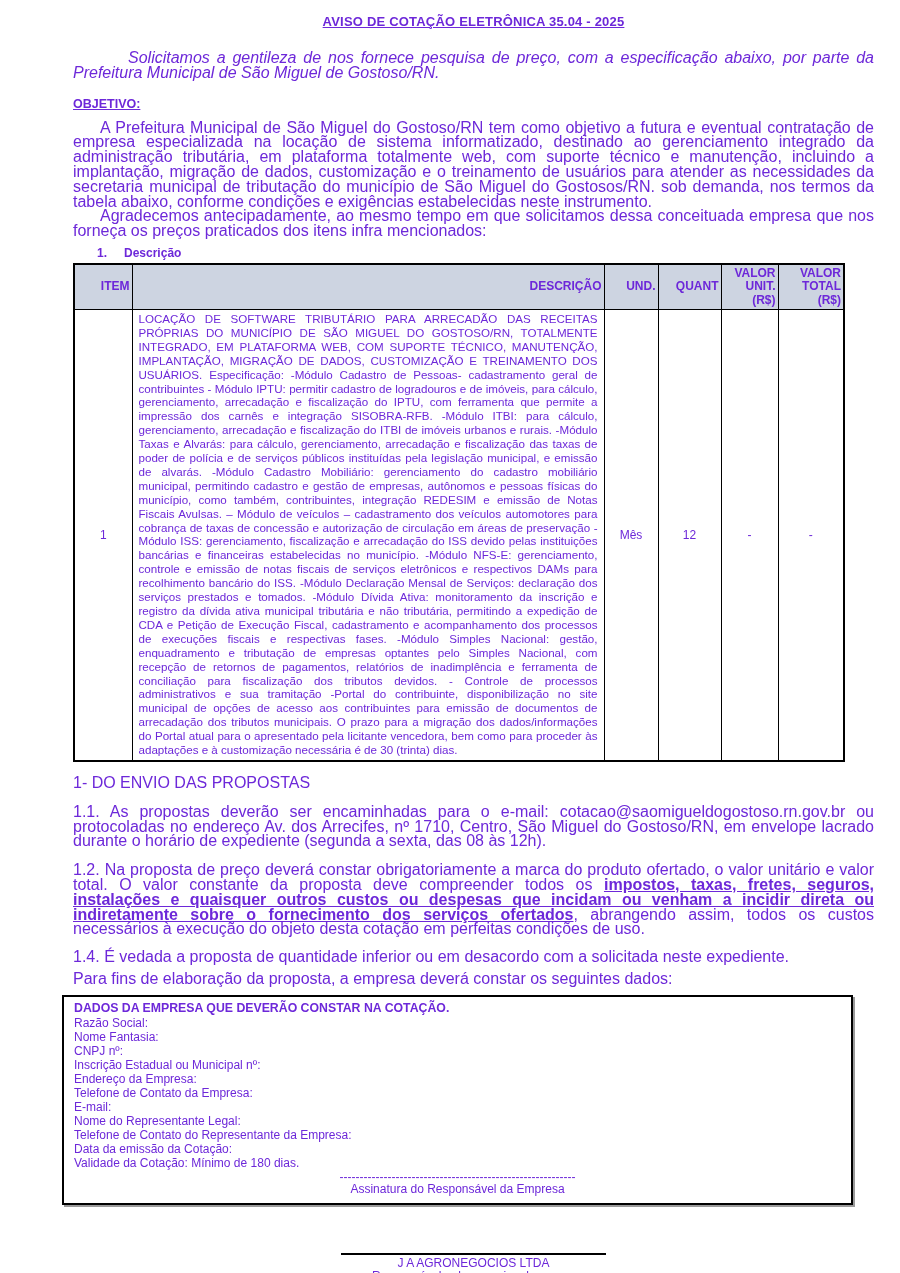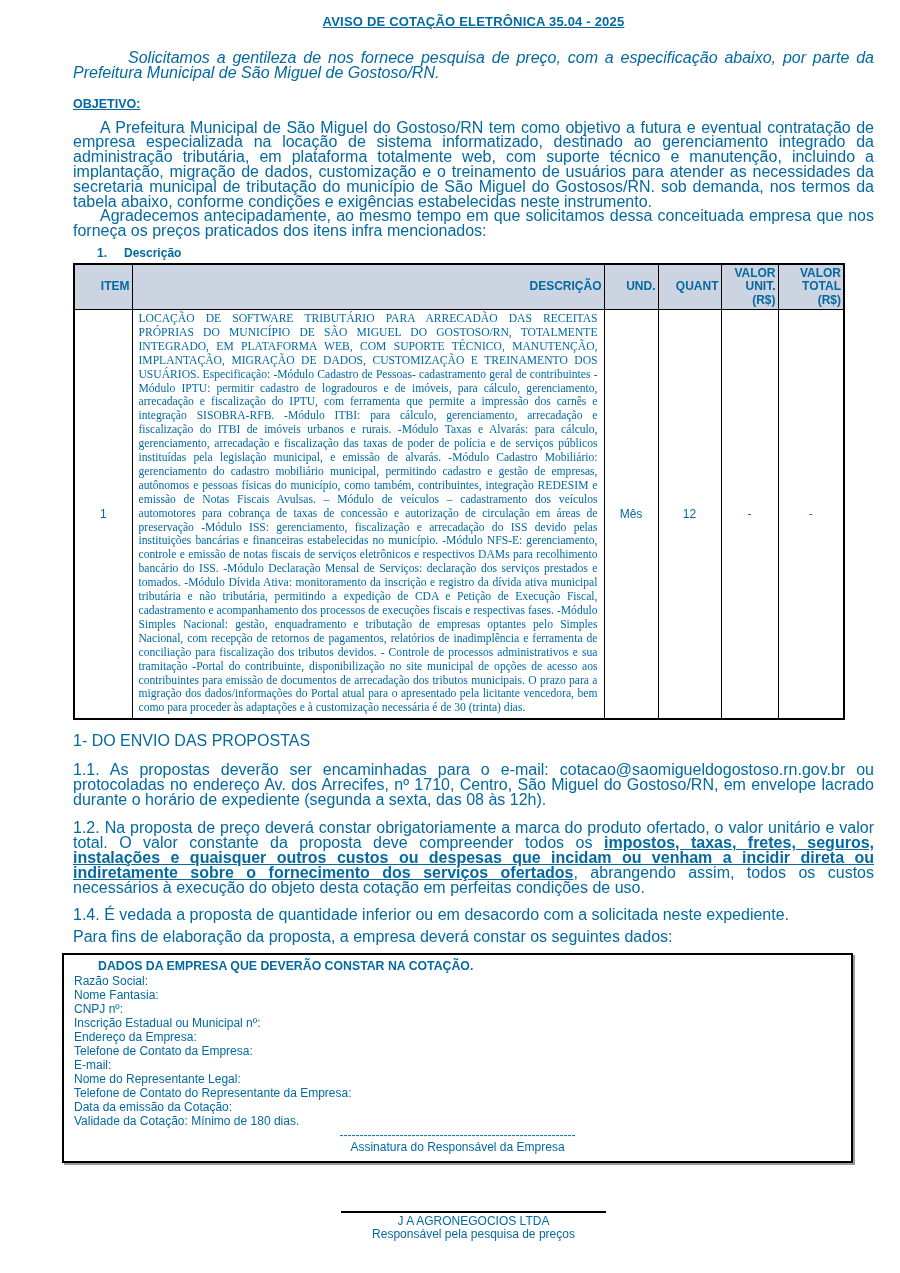--- a/index.html
+++ b/index.html
@@ -2,21 +2,21 @@
 <html><head>
 <meta charset="utf-8">
 <style>
   html,body{margin:0;padding:0;background:#fff;}
   .page{
     position:relative;
     width:900px;height:1273px;
     box-sizing:border-box;
     padding:14px 26px 0 73px;
     background:#fff;
-    color:#0369a1;
+    color:#6d28d9;
     font-family:"Liberation Sans","DejaVu Sans",sans-serif;
     overflow:hidden;
   }
   .title{
     margin:0;
     font-size:13px;font-weight:bold;
     text-align:center;text-decoration:underline;
     letter-spacing:.2px;
   }
   .intro{
@@ -61,37 +61,36 @@
     line-height:13.5px;
     padding:1px 2px;
   }
   td.c{
     text-align:center;vertical-align:middle;
     padding:2px;
   }
   td.desc{
     vertical-align:top;
     padding:2px 6px 3px 6px;
-    font-family:Liberation Serif, serif;
   }
   td.desc div{
     font-size:11.6px;line-height:13.9px;
     text-align:justify;
   }
   .envio{margin-top:17px;}
   .company-box{
     box-sizing:border-box;
     width:791px;
     margin:8px 0 0 -11px;
     border:2px solid #000;
     box-shadow:2px 2px 0 #9a9a9a;
     padding:4px 10px 6px 10px;
   }
   .company-box .box-heading{
-    font-size:12.3px;font-weight:bold;line-height:15px;margin-left:24px;
+    font-size:12.3px;font-weight:bold;line-height:15px;
   }
   .company-box .field{
     font-size:12px;line-height:14px;
   }
   .sig-block{margin-top:2px;text-align:center;}
   .sig-dashes{
     font-size:12px;line-height:10px;letter-spacing:0;
   }
   .sig-label{font-size:12px;line-height:15px;}
   .footer-sig{

